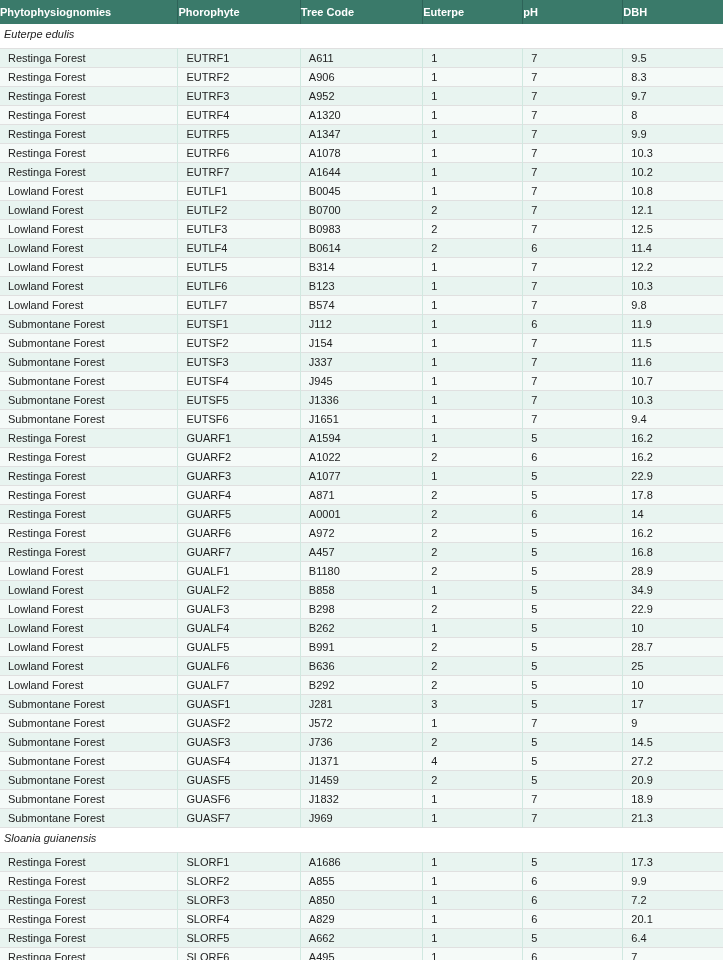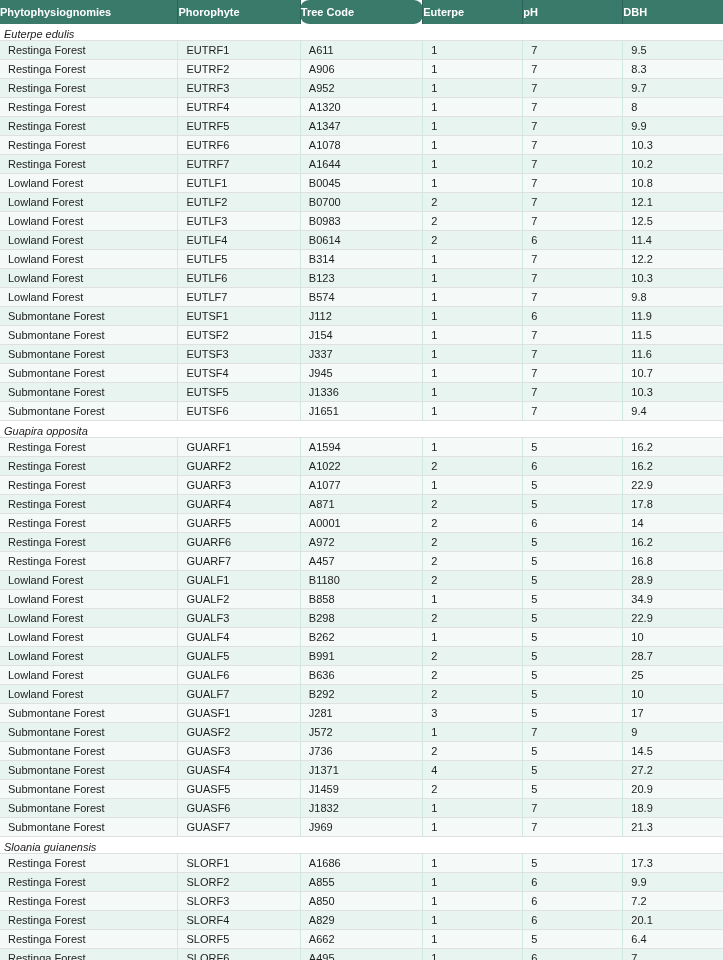--- a/index.html
+++ b/index.html
@@ -40,27 +40,27 @@
     tbody td {
       padding: 3px 8px;
       border-right: 1px solid #d0e8e0;
       font-size: 11px;
       color: #222;
     }
     tbody td:last-child { border-right: none; }
     tbody tr.section-header td {
       font-style: italic;
       color: #222;
-      padding: 4px 8px 0 4px;
+      padding: 4px 8px 8px 4px;
       border-right: none;
       background: #fff;
     }
     .col-phyto { width: 160px; }
     .col-phoro { width: 110px; }
-    .col-tree  { width: 110px; border-radius: 9px; }
+    .col-tree  { width: 110px; }
     .col-rugo  { width: 90px; }
     .col-ph    { width: 90px; }
     .col-dbh   { width: 90px; }
   </style>
 </head>
 <body>
 
 <table>
   <thead>
     <tr>
@@ -229,23 +229,20 @@
         <td>10.3</td>
       </tr>
       <tr>
         <td>Submontane Forest</td>
         <td>EUTSF6</td>
         <td>J1651</td>
         <td>1</td>
         <td>7</td>
         <td>9.4</td>
       </tr>
-      <tr class="section-header">
-        <td colspan="6">Guapira opposita</td>
-      </tr>
       <tr>
         <td>Restinga Forest</td>
         <td>GUARF1</td>
         <td>A1594</td>
         <td>1</td>
         <td>5</td>
         <td>16.2</td>
       </tr>
       <tr>
         <td>Restinga Forest</td>

